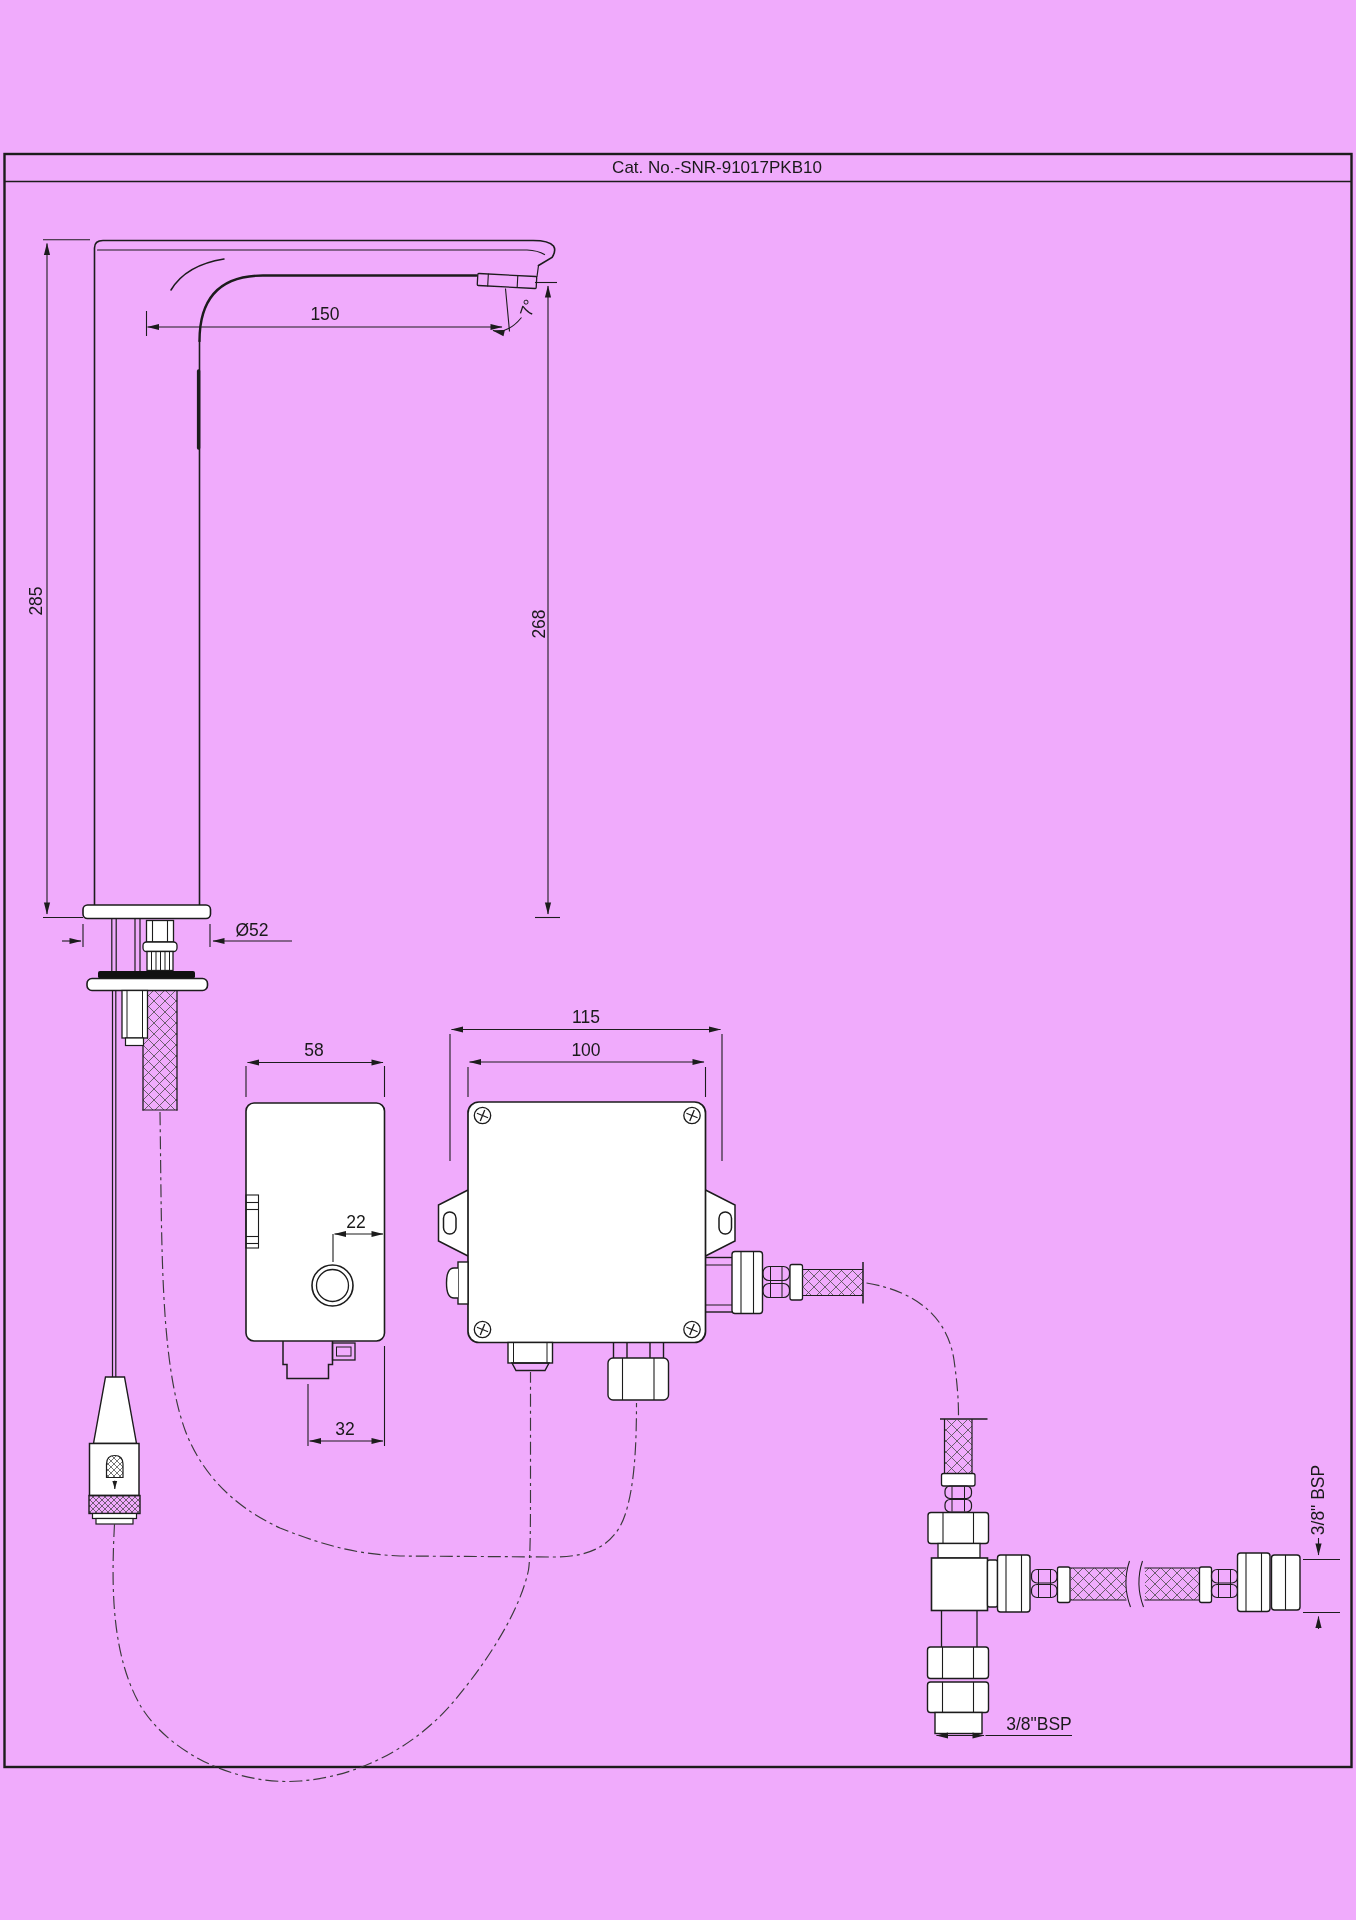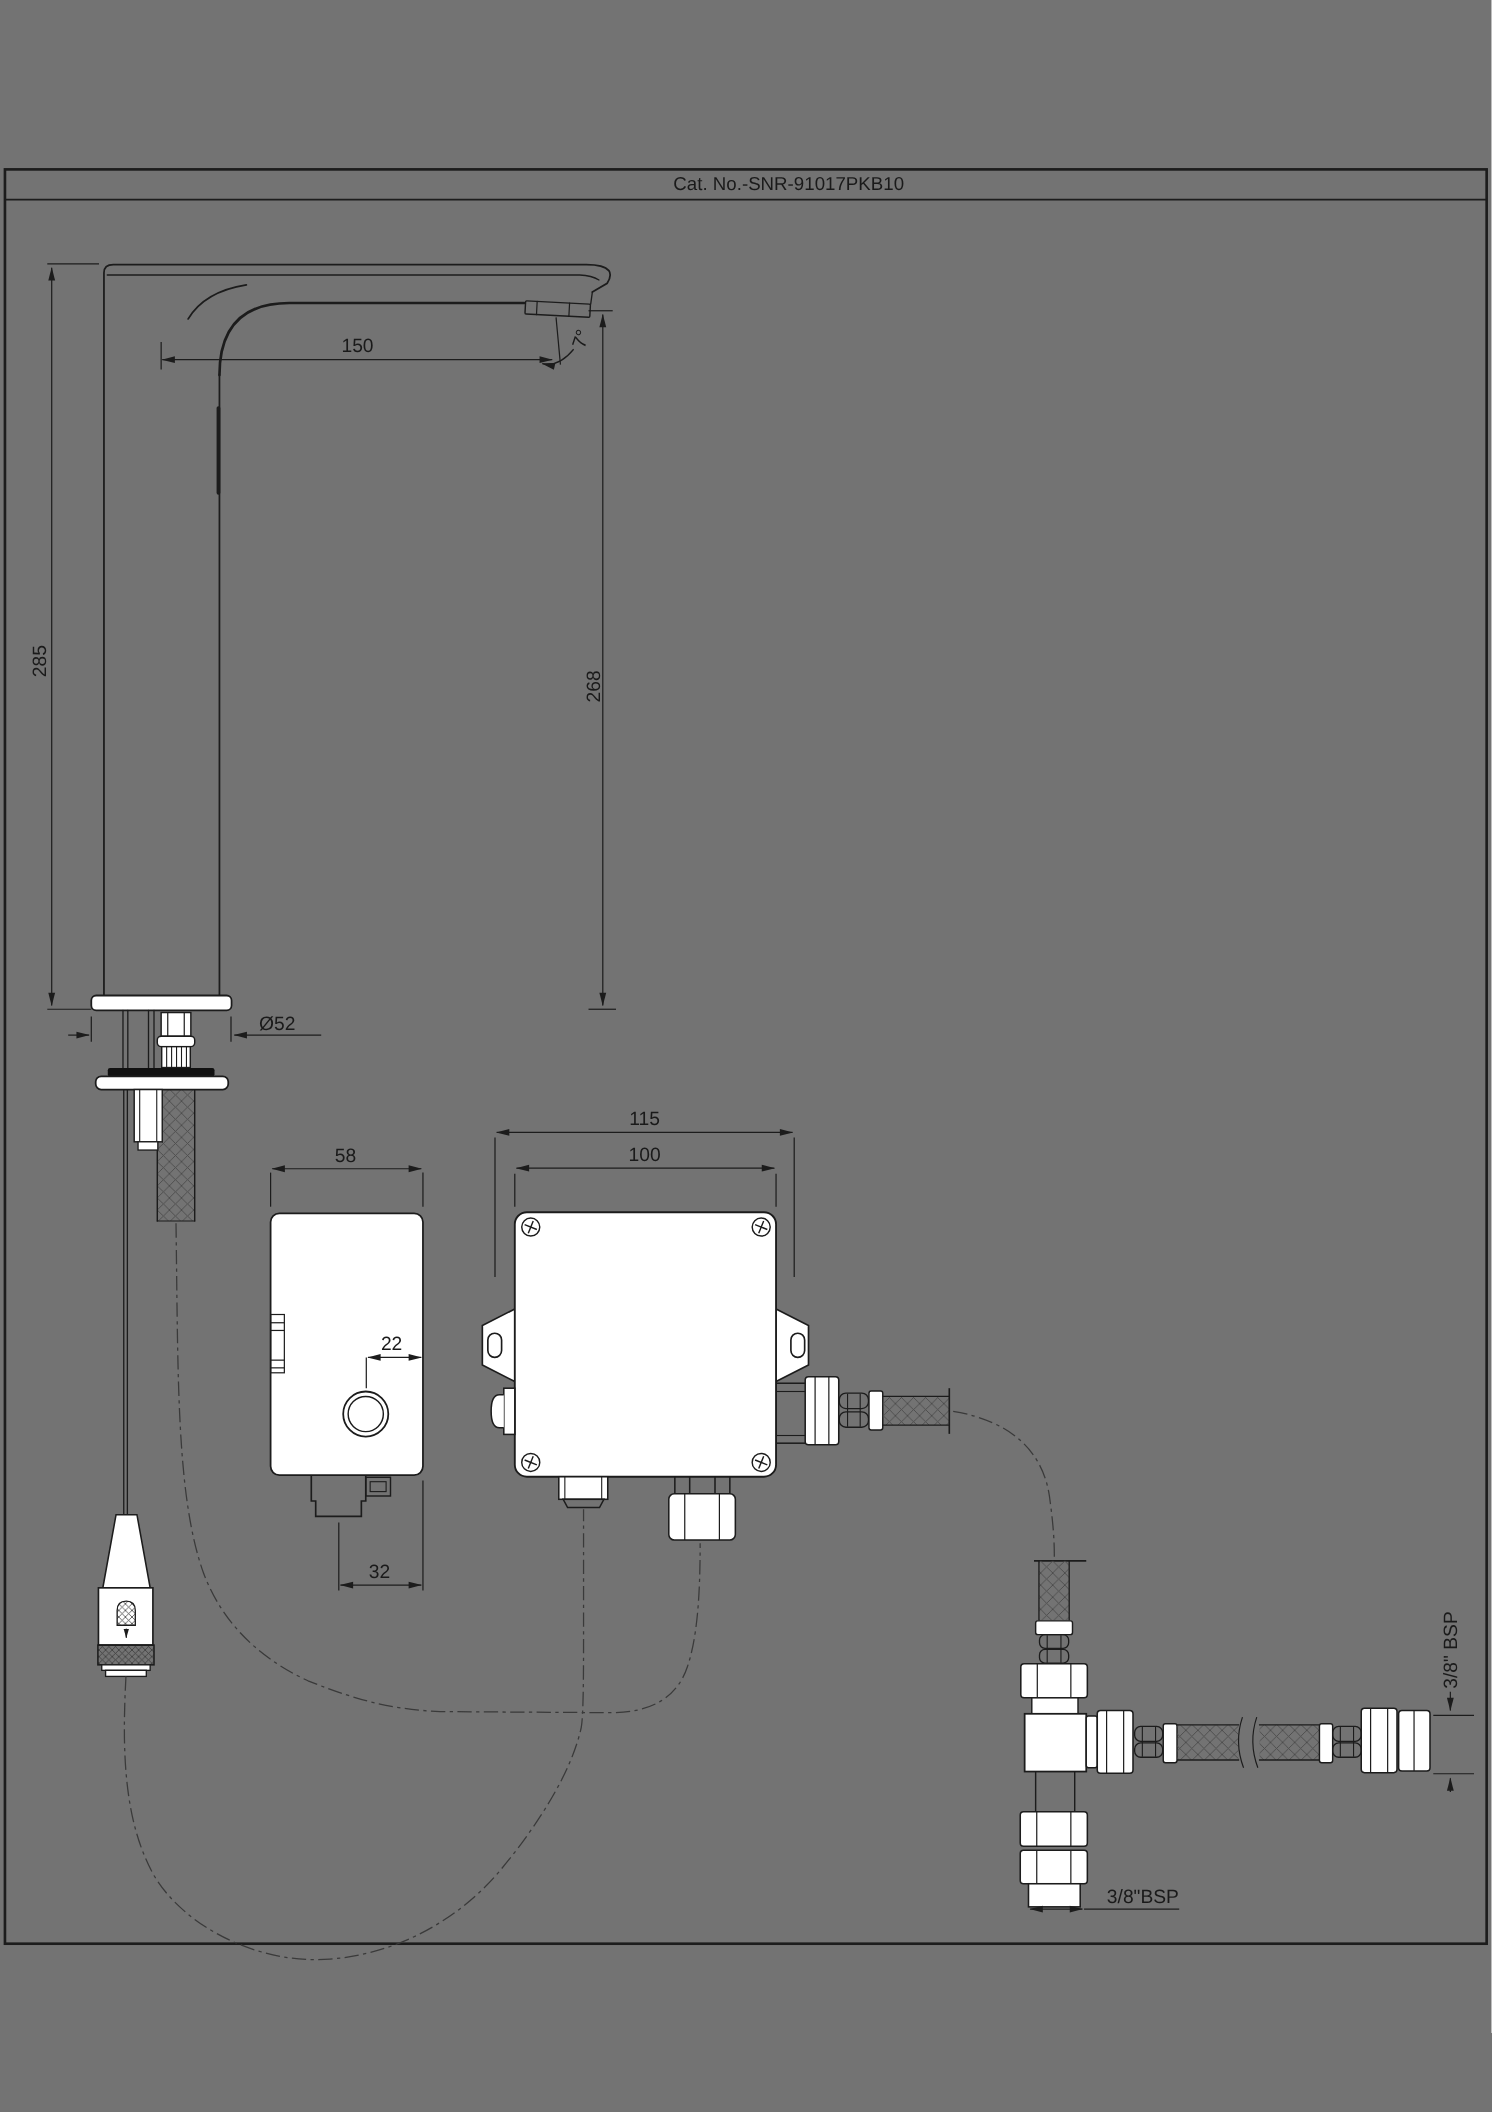--- a/index.html
+++ b/index.html
@@ -1,16 +1,16 @@
 <!DOCTYPE html>
 <html><head>
 <meta charset="utf-8">
 <style>
   html,body{margin:0;padding:0;background:#fff;}
-  #page{position:relative;width:1356px;height:1920px;background:#737373;overflow:hidden;
+  #page{position:relative;width:1356px;height:1920px;background:#f0abfc;overflow:hidden;
         font-family:"Liberation Sans", sans-serif;}
   svg{position:absolute;left:0;top:0;}
   svg text{font-family:"Liberation Sans", sans-serif;fill:#1a1a1a;}
   .dimtxt{font-size:17.5px;}
   .titletxt{font-size:17px;}
 </style>
 </head>
 <body>
 
 <div id="page">

